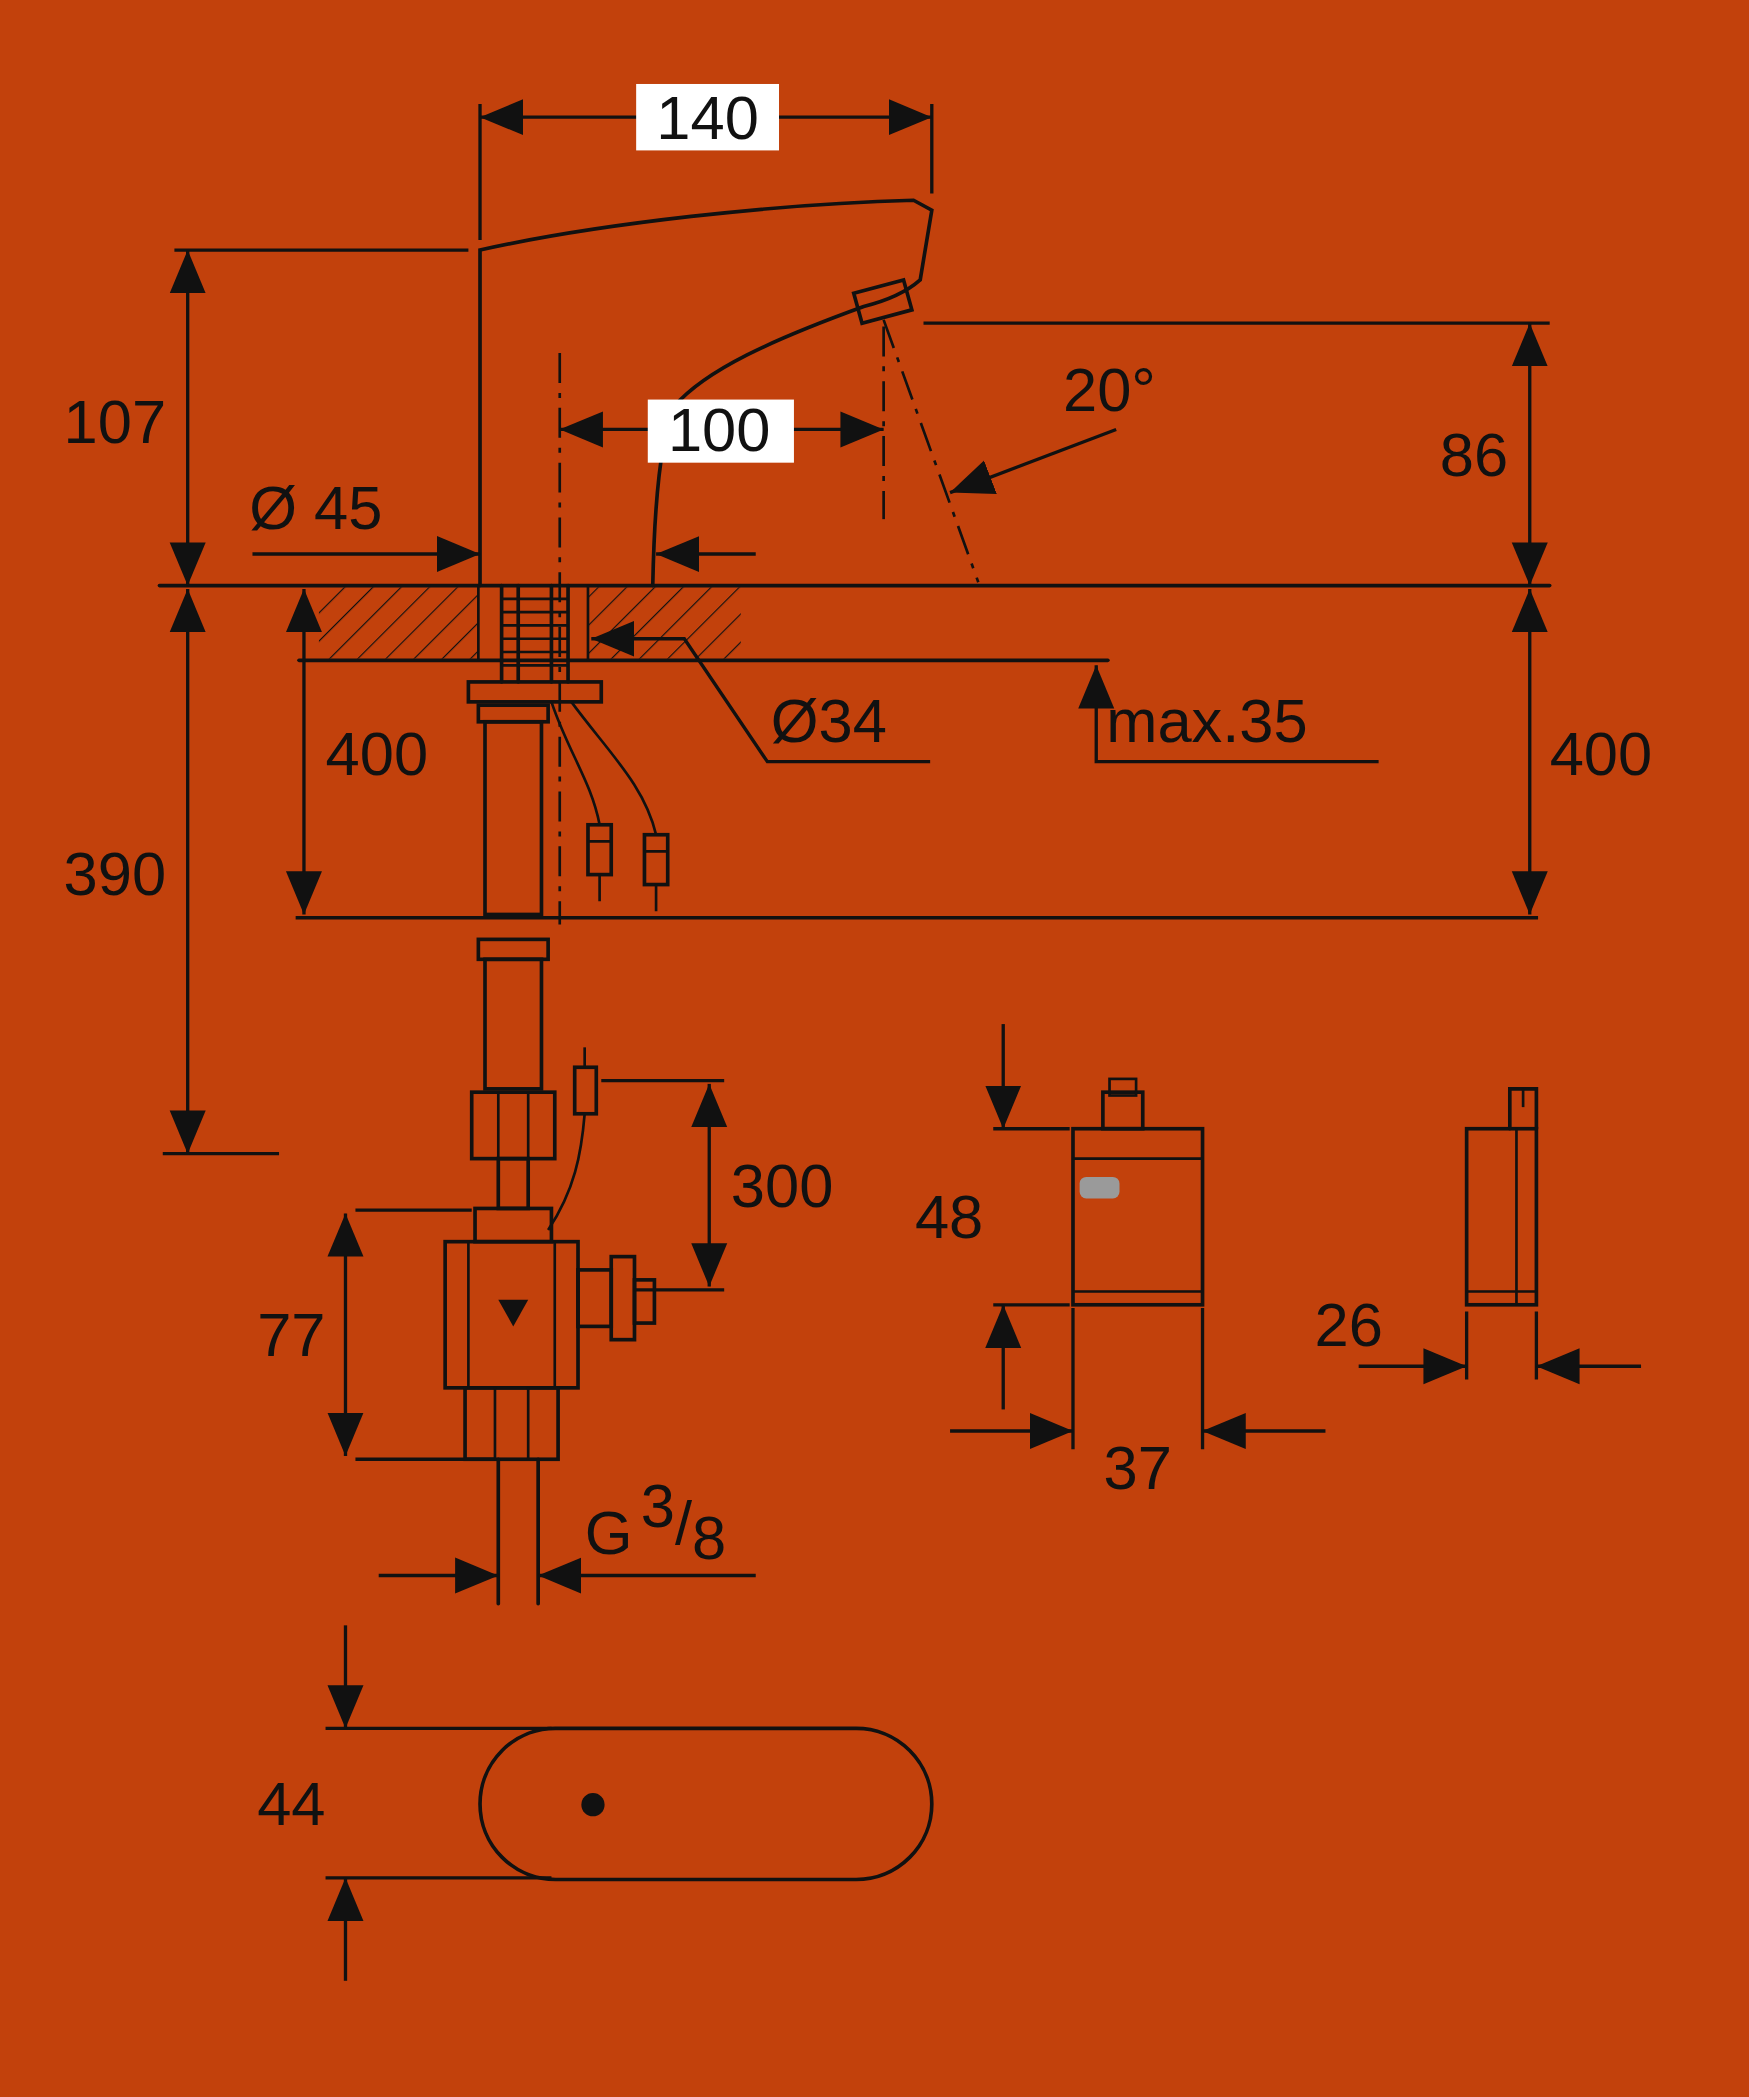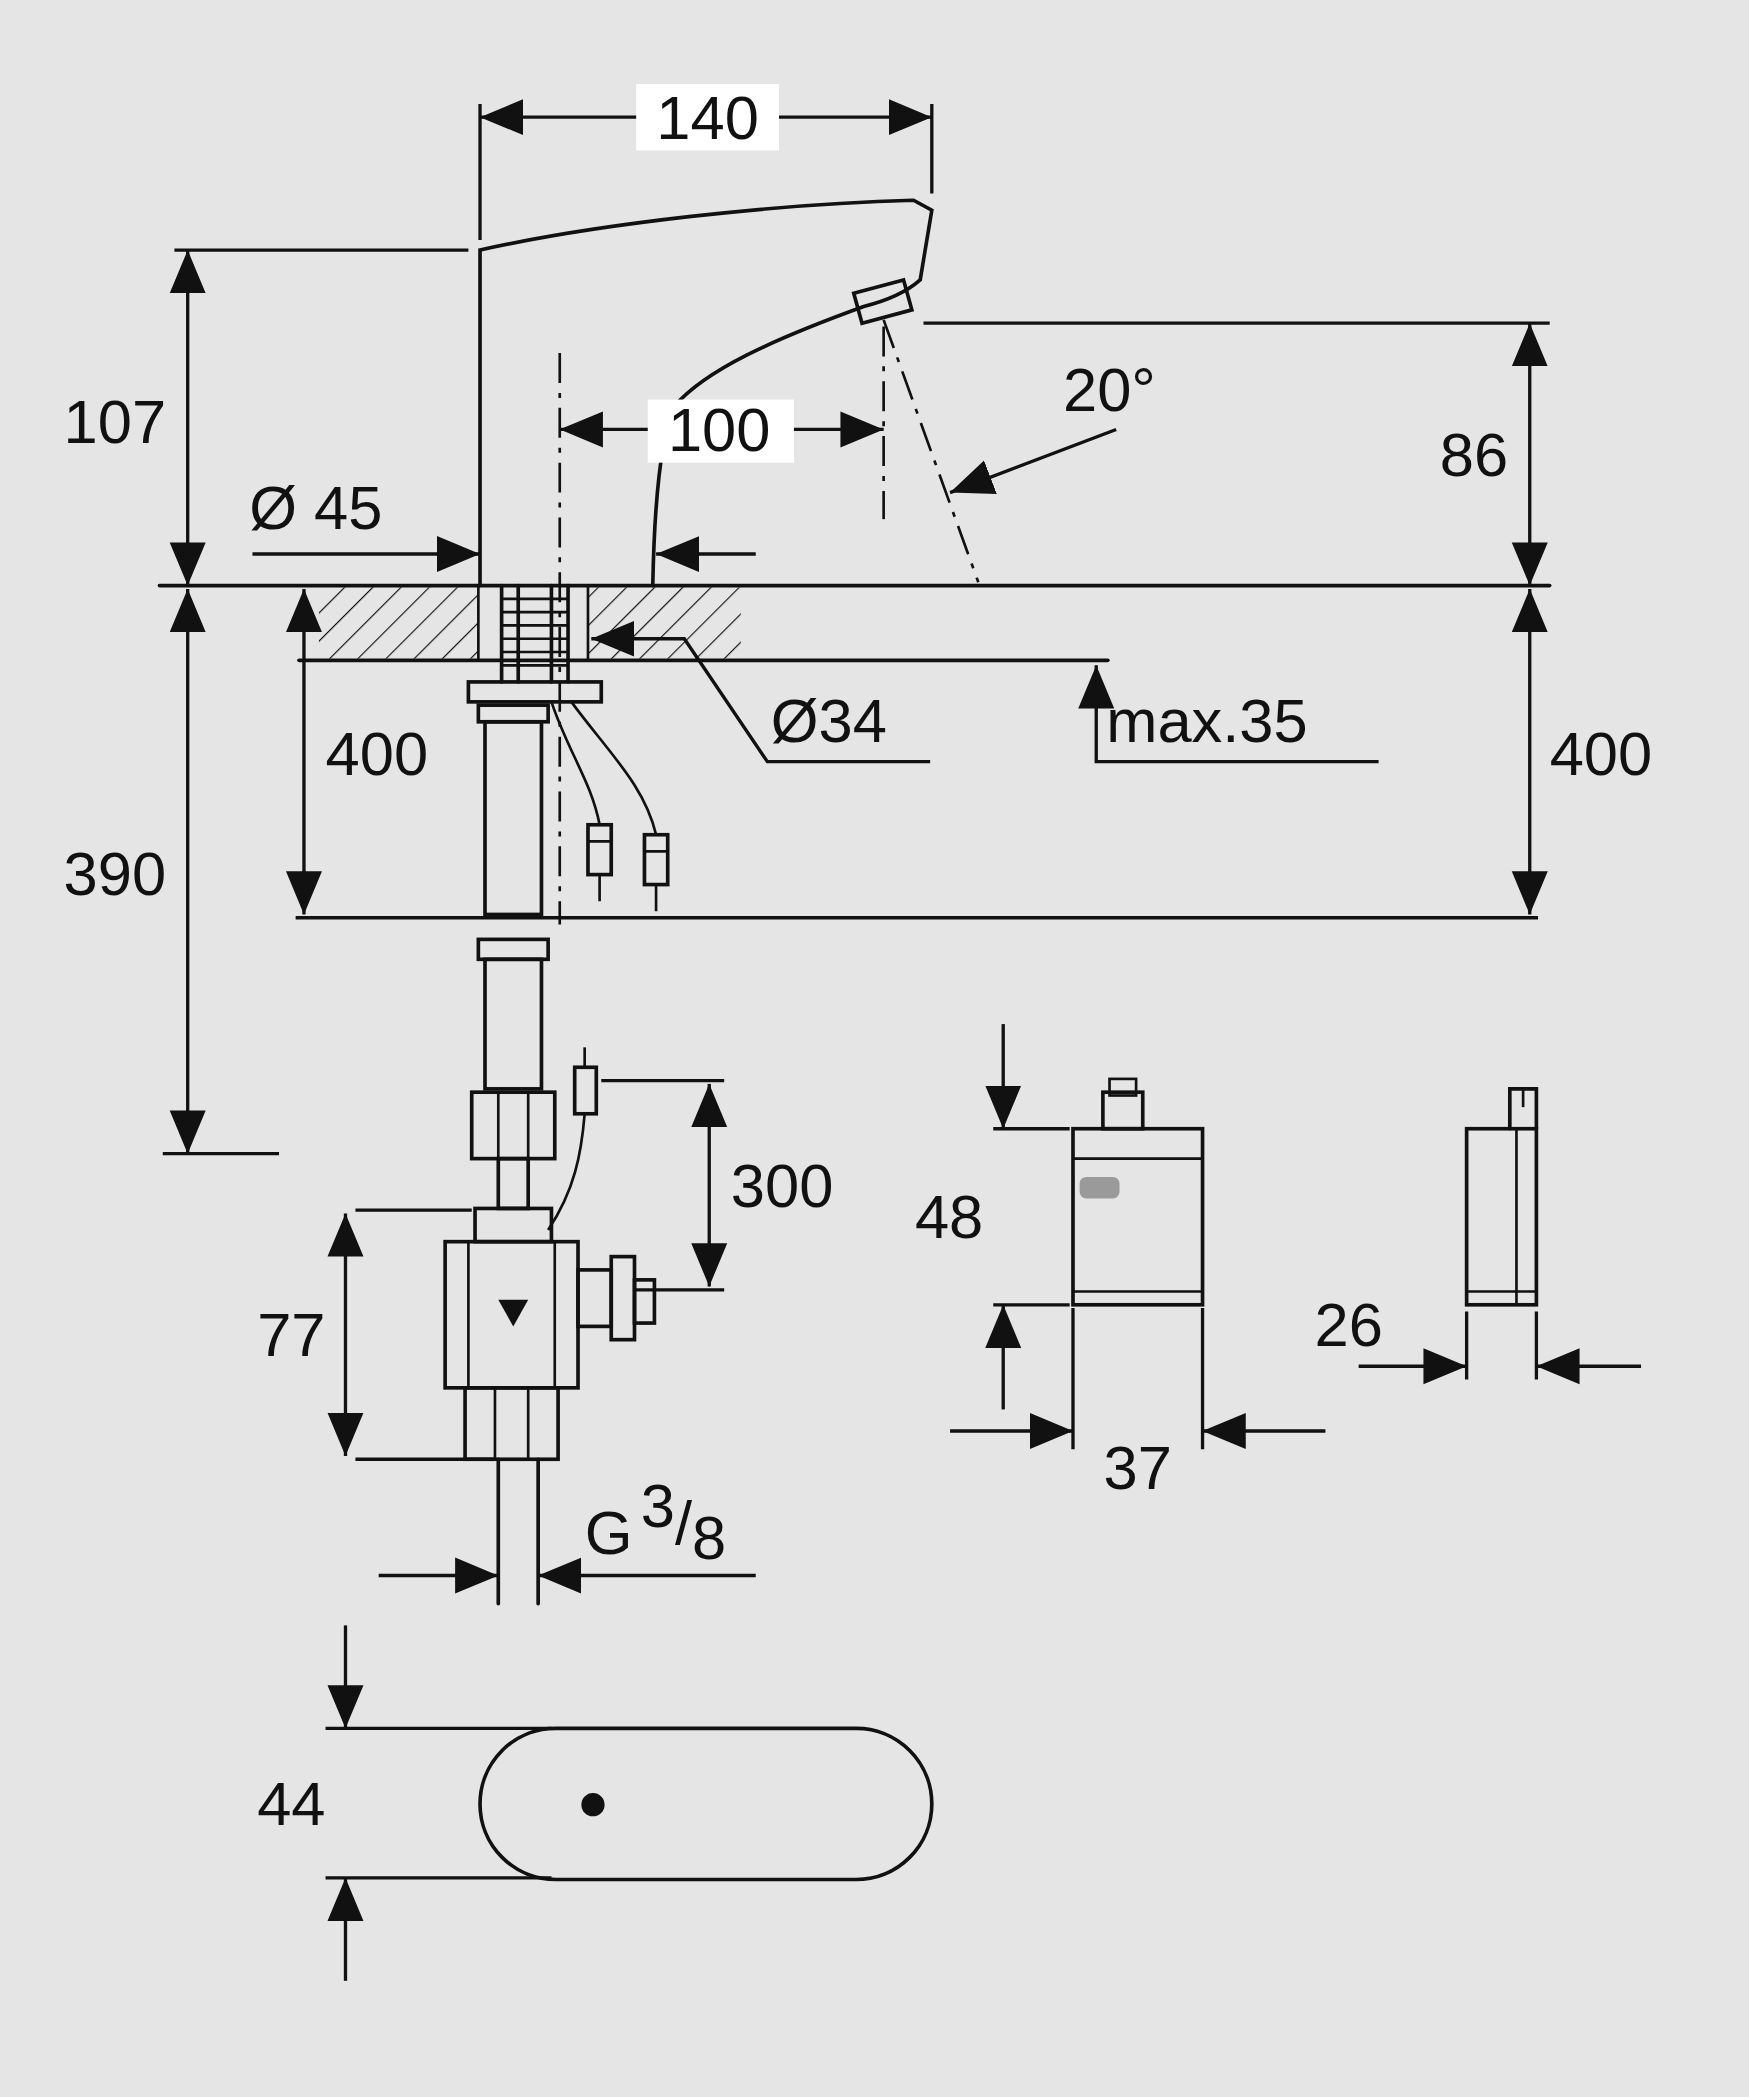--- a/index.html
+++ b/index.html
@@ -1,16 +1,16 @@
 <!DOCTYPE html>
 <html style="font-size:13.3px"><head>
 <meta charset="utf-8">
 <style>
   html,body{margin:0;padding:0;background:#ffffff;}
-  .canvas{position:relative;width:1749px;height:2098px;background:#e5e5e5;overflow:hidden;}
+  .canvas{position:relative;width:1749px;height:2098px;background:#c2410c;overflow:hidden;}
   svg{position:absolute;left:0;top:0;width:100%;height:100%;}
   svg text{font-family:"Liberation Sans","DejaVu Sans",sans-serif;font-size:37px;fill:#111111;}
   .ln{stroke:#111111;stroke-width:2.2;fill:none;stroke-linecap:round;}
   .dim{stroke:#111111;stroke-width:2;fill:none;}
   .thin{stroke:#111111;stroke-width:1.6;fill:none;}
   .dash{stroke-dasharray:18 6 3 6;}
   .mask{fill:#ffffff;stroke:none;}
 </style>
 </head>
 <body>

